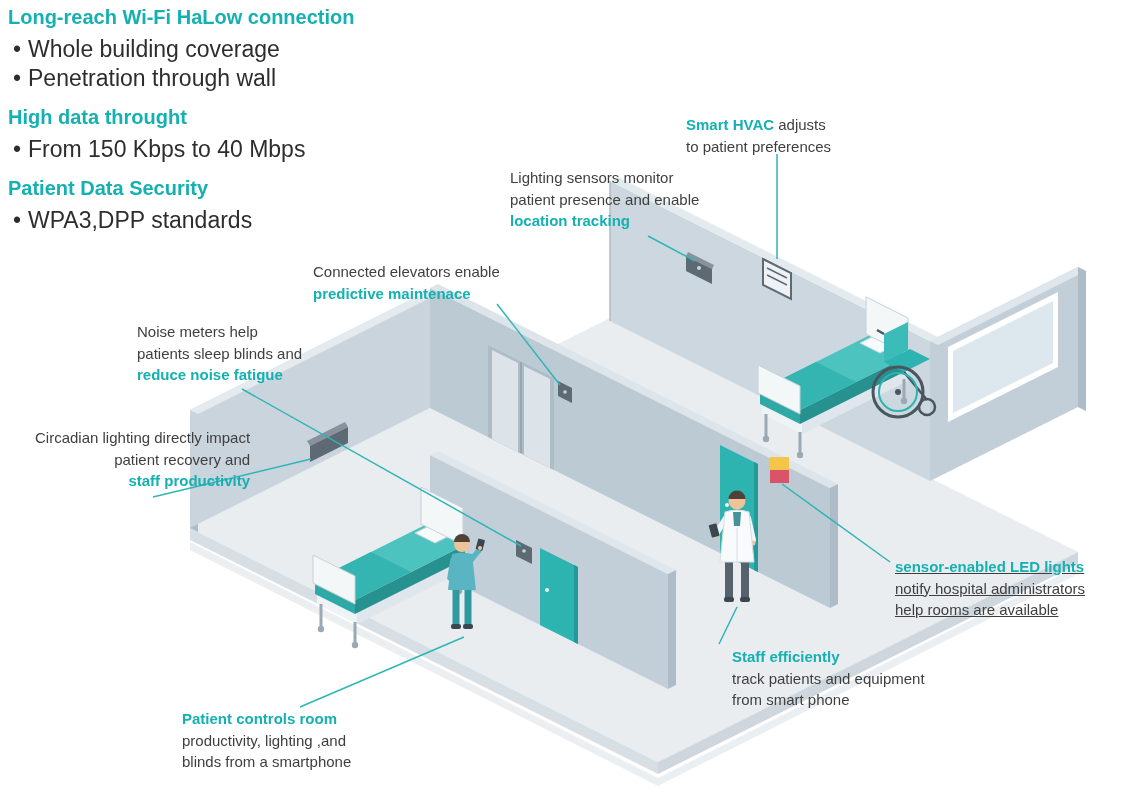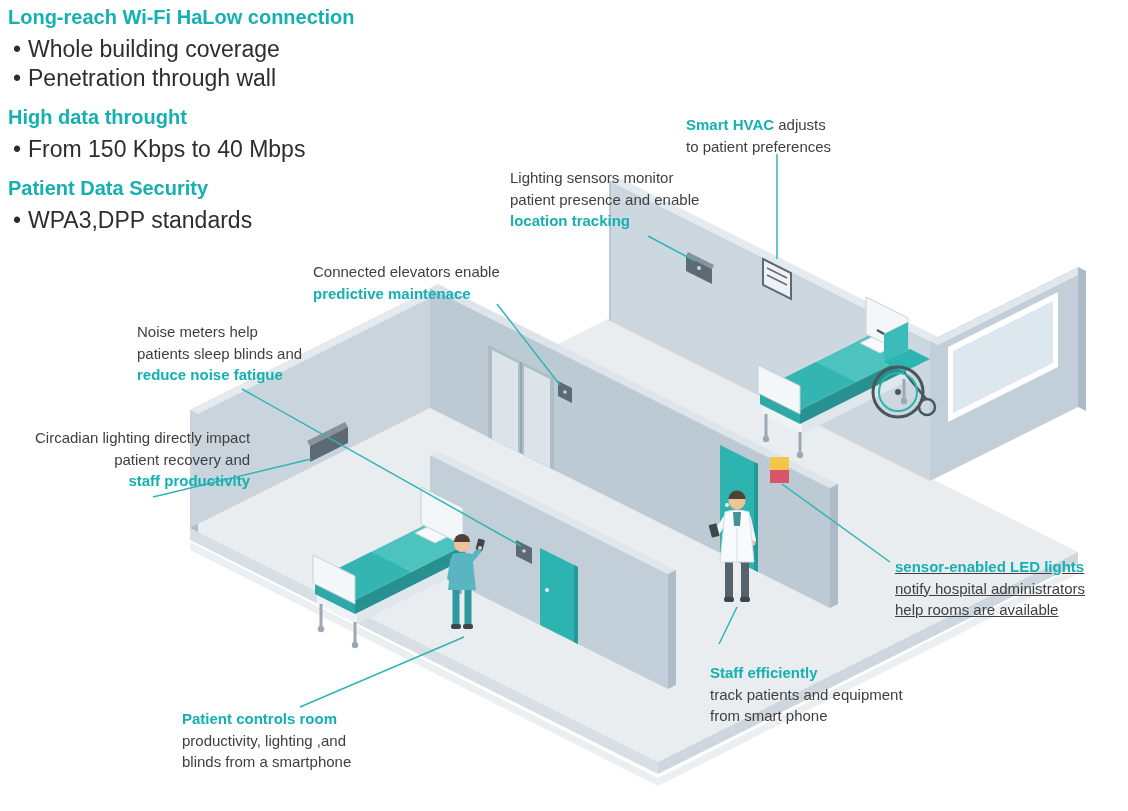--- a/index.html
+++ b/index.html
@@ -235,21 +235,21 @@
     <div>patient recovery and</div>
     <div class="hl">staff productivity</div>
   </div>
 
   <div class="ann" style="left:895px;top:556px;text-decoration:underline;">
     <div class="hl">sensor-enabled LED lights</div>
     <div>notify hospital administrators</div>
     <div>help rooms are available</div>
   </div>
 
-  <div class="ann" style="left:710px;top:646px;margin-top:16px;">
+  <div class="ann" style="left:732px;top:646px;">
     <div class="hl">Staff efficiently</div>
     <div>track patients and equipment</div>
     <div>from smart phone</div>
   </div>
 
   <div class="ann" style="left:182px;top:708px;">
     <div class="hl">Patient controls room</div>
     <div>productivity, lighting ,and</div>
     <div>blinds from a smartphone</div>
   </div>

